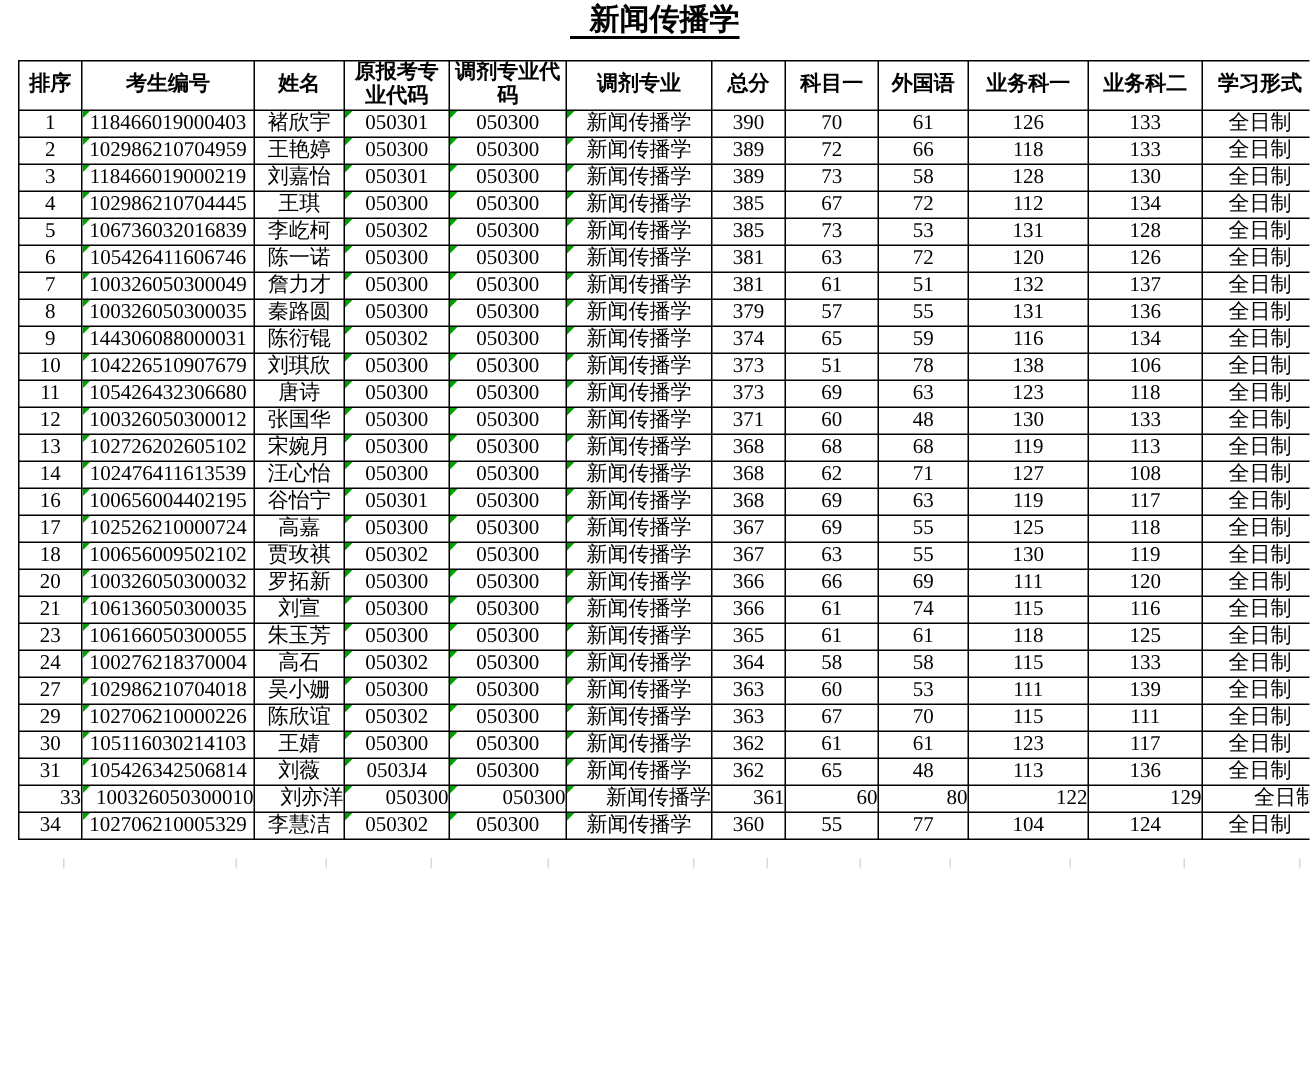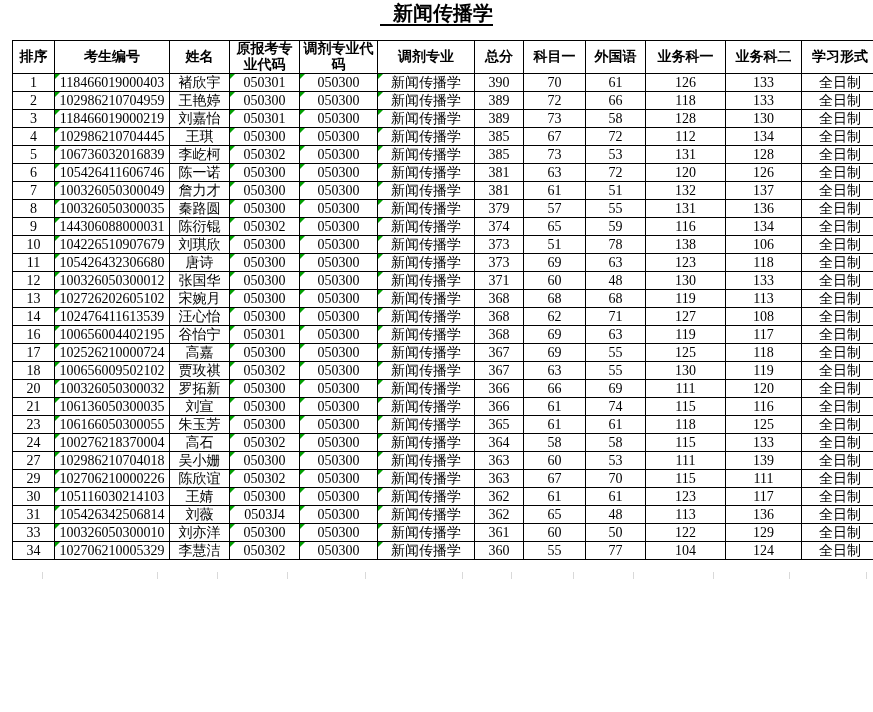--- a/index.html
+++ b/index.html
@@ -31,21 +31,21 @@
   }
   th.nw{white-space:nowrap;}
   td{
     height:18px;font-size:14px;white-space:nowrap;line-height:1;
   }
   .tri{
     position:absolute;top:0;left:0;width:0;height:0;
     border-top:5px solid var(--tri,#00A000);
     border-right:5px solid transparent;
   }
-  tr.page-break td{border-top:1px dashed #8f8f8f;}
+  tr.page-break td{border-top:1px dashed #8f8f8f;text-align:right;}
   .strip{position:relative;height:7px;width:866px;}
   .gl{position:absolute;top:0;width:1px;height:7px;background:#d9d9d9;}
 </style>
 </head>
 <body style="--tri: #00A000;">
 
 <div>
 
   <div class="title-bar">
     <span class="u">新闻传播学</span>
@@ -435,21 +435,21 @@
         </tr>
         <tr class="page-break">
           <td>33</td>
           <td><span class="tri"></span>100326050300010</td>
           <td>刘亦洋</td>
           <td><span class="tri"></span>050300</td>
           <td><span class="tri"></span>050300</td>
           <td><span class="tri"></span>新闻传播学</td>
           <td>361</td>
           <td>60</td>
-          <td>50</td>
+          <td>80</td>
           <td>122</td>
           <td>129</td>
           <td>全日制</td>
         </tr>
         <tr>
           <td>34</td>
           <td><span class="tri"></span>102706210005329</td>
           <td>李慧洁</td>
           <td><span class="tri"></span>050302</td>
           <td><span class="tri"></span>050300</td>

